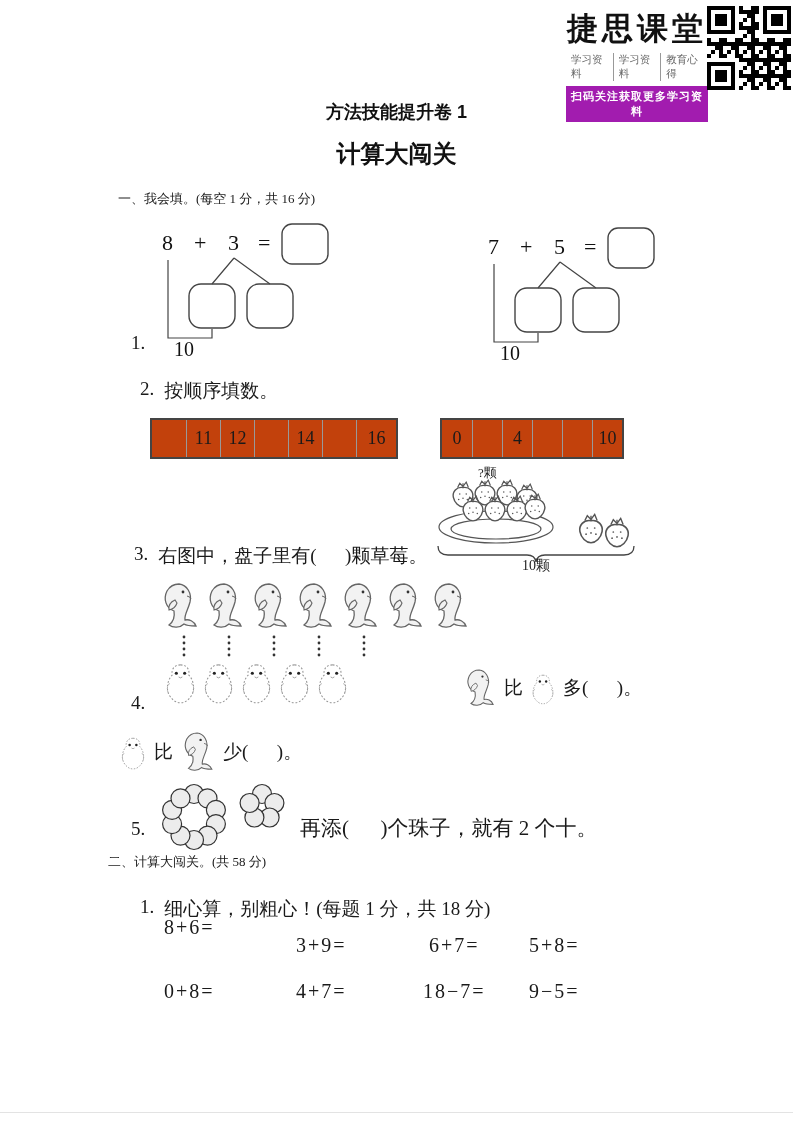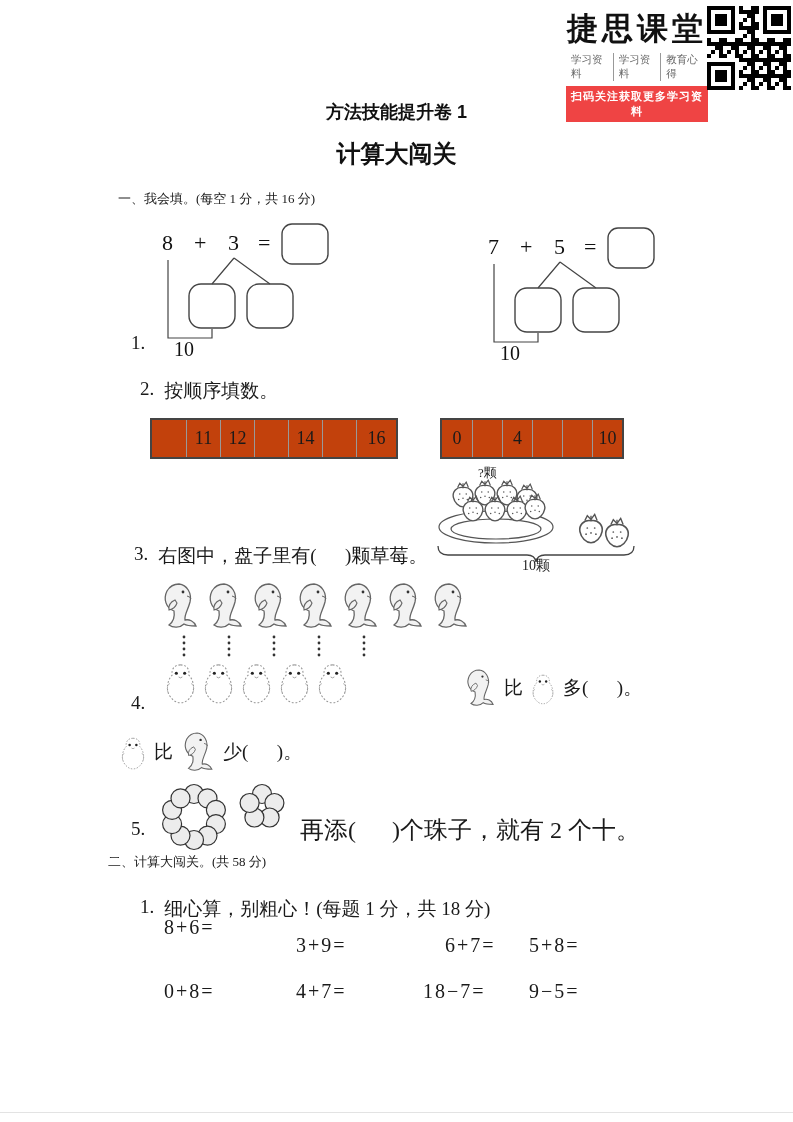--- a/index.html
+++ b/index.html
@@ -12,21 +12,21 @@
   .pre { white-space:pre; }
 
   
   .brand-block { position:absolute; left:566px; top:8px; width:142px; }
   .brand { font-family:"DejaVu Serif",serif; font-weight:700; font-size:31px;
            letter-spacing:4px; color:#111; text-align:center; }
   .tagline { display:flex; justify-content:center; margin-top:3px; color:#666;
              font-size:10.5px; font-family:"Liberation Sans",sans-serif; }
   .tag-item { padding:0 5px; }
   .tag-item + .tag-item { border-left:1px solid #999; }
-  .banner { margin-top:5px; background:#ef4444; color:#fff; font-size:11px; font-weight:700;
+  .banner { margin-top:5px; background:#a21caf; color:#fff; font-size:11px; font-weight:700;
             text-align:center; padding:3px 2px; letter-spacing:1px;
             font-family:"Liberation Sans",sans-serif; }
   .qr { position:absolute; left:707px; top:6px; }
 
   
   .title { position:absolute; top:100px; left:0; width:100%; text-align:center;
            font-family:"Liberation Sans",sans-serif; font-size:18px; font-weight:700; color:#111; }
   .subtitle { position:absolute; top:138px; left:0; width:100%; text-align:center;
               font-family:"Liberation Sans",sans-serif; font-size:24px; font-weight:700; color:#111; }
 
@@ -429,31 +429,31 @@
         <circle cx="22.5" cy="18.4" r="9.5" class="bead"></circle>
       </g>
     <g id="bead-cluster">
         <circle cx="104.0" cy="14.0" r="9.5" class="bead"></circle>
         <circle cx="116.4" cy="23.0" r="9.5" class="bead"></circle>
         <circle cx="111.6" cy="37.5" r="9.5" class="bead"></circle>
         <circle cx="96.4" cy="37.5" r="9.5" class="bead"></circle>
         <circle cx="91.6" cy="23.0" r="9.5" class="bead"></circle>
       </g>
   </svg>
-  <span class="pos pre" style="left:300px;top:814px;font-size:24px">再添(      )个珠子，就有 2 个十。</span>
+  <span class="pos pre" style="left:300px;top:814px;font-size:21px">再添(      )个珠子，就有 2 个十。</span>
 
   <div class="pos heading" style="left:108px;top:853px">二、计算大闯关。(共 58 分)</div>
   <div class="qline" style="left:140px;top:896px">
     <span class="qlabel">1.</span>
     <span>细心算，别粗心！(每题 1 分，共 18 分)</span>
   </div>
 
   <span class="prob" style="left:164px;top:916px">8+6=</span>
   <span class="prob" style="left:296px;top:934px">3+9=</span>
-  <span class="prob" style="left:445px;top:934px">6+7=</span>
+  <span class="prob" style="left:429px;top:934px">6+7=</span>
   <span class="prob" style="left:529px;top:934px">5+8=</span>
   <span class="prob" style="left:164px;top:980px">0+8=</span>
   <span class="prob" style="left:296px;top:980px">4+7=</span>
   <span class="prob" style="left:423px;top:980px">18−7=</span>
   <span class="prob" style="left:529px;top:980px">9−5=</span>
 
   <div class="scanline"></div>
 </div>
 
 </body></html>

